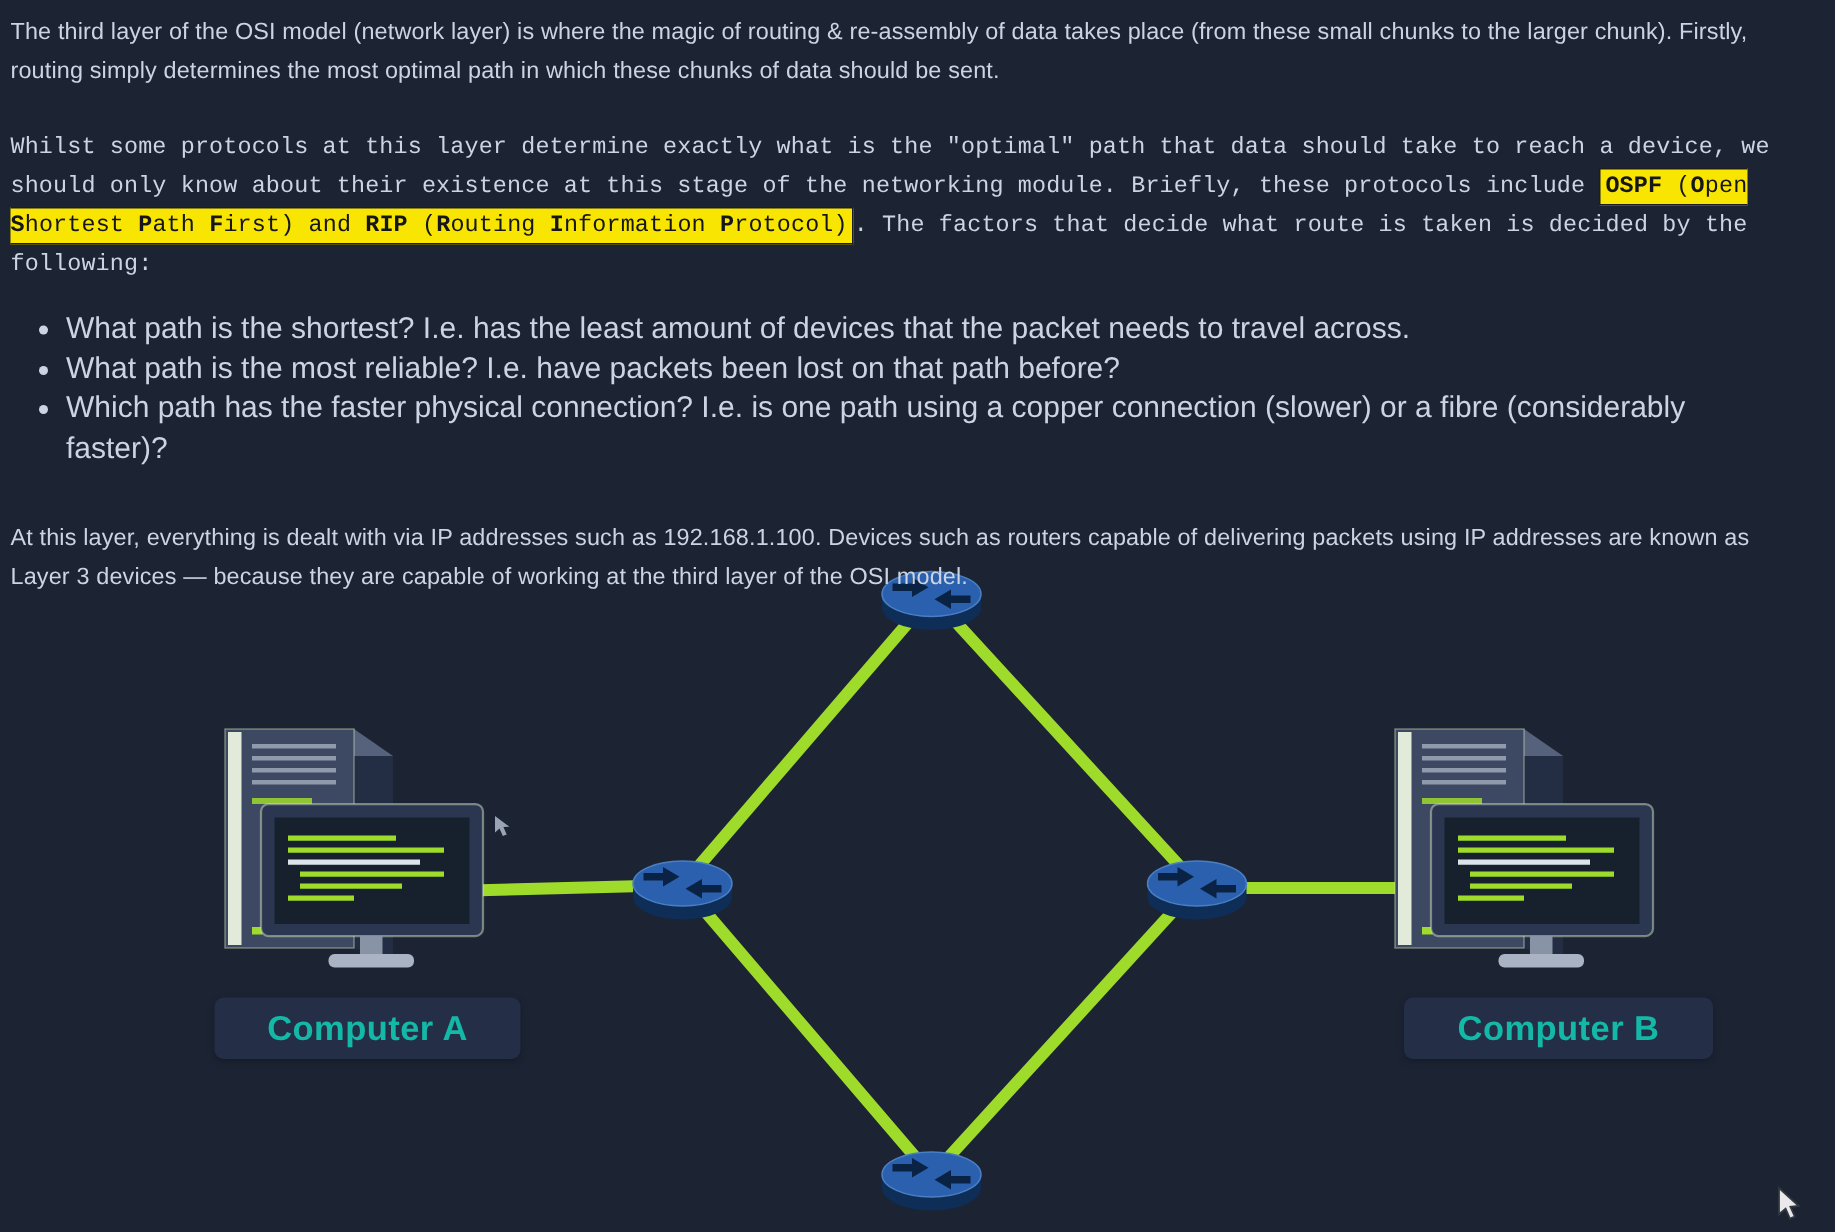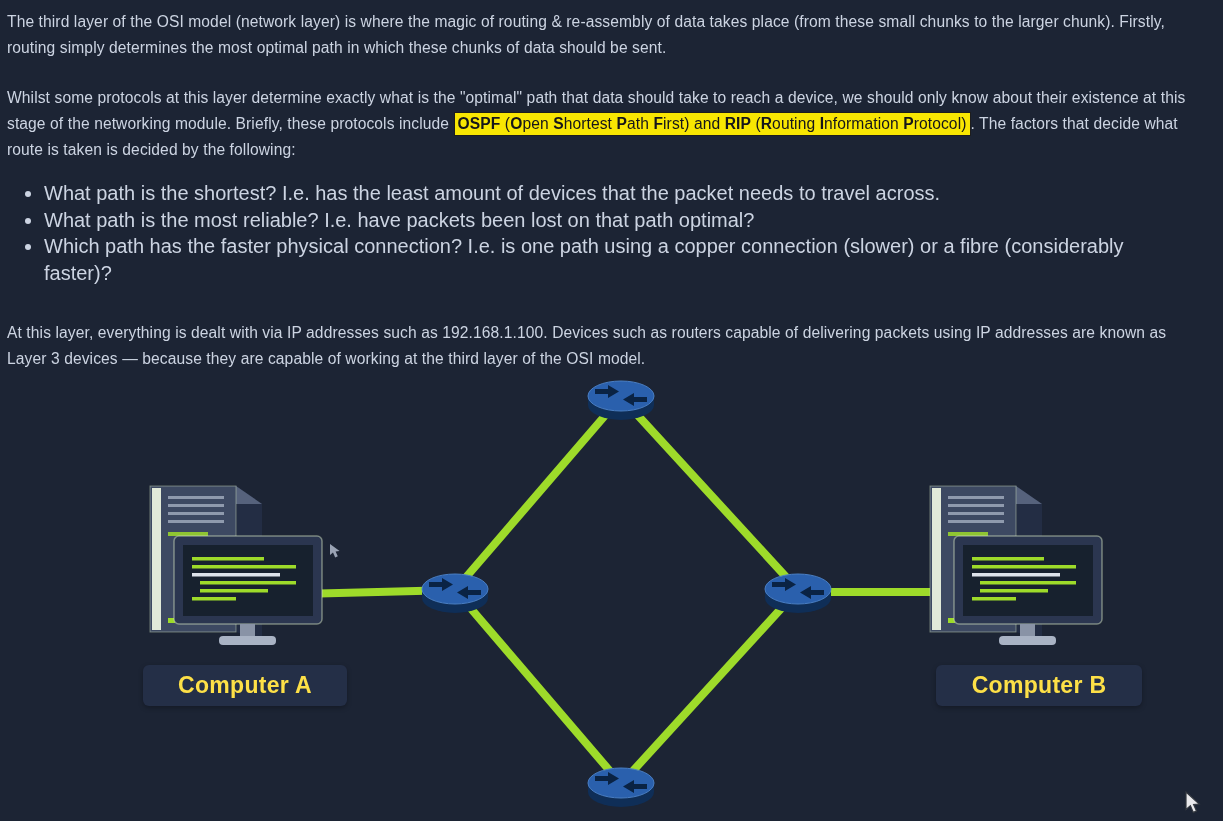--- a/index.html
+++ b/index.html
@@ -8,38 +8,38 @@
     width: 1223px; height: 821px;
     background: #1c2434;
     color: #ccd4e2;
     font-family: "Liberation Sans", sans-serif;
     position: relative;
     overflow: hidden;
   }
   .text-wrap { position: relative; z-index: 2; padding: 9px 28px 0 7px; }
   .p { font-size: 15.6px; line-height: 26px; margin: 0; letter-spacing: 0.1px; }
   .p1 { margin-bottom: 24px; }
-  .p2 { margin-bottom: 0; }
+  .p2 { margin-bottom: 0; font-family: Liberation Mono, monospace; }
   mark.hl {
     background: #f8e602; color: #15151a;
     padding: 2px 3px 3px 3px;
     border: 1px solid #1d1d1d;
     font-weight: 400;
   }
   mark.hl .b { font-weight: 700; }
   ul.factors { margin: 17px 0 0 0; padding: 0 0 0 37px; }
   ul.factors li { line-height: 26.5px; font-size: 20px; }
   .p3 { margin-top: 34px; }
   .diagram-svg { position: absolute; left: 0; top: 0; z-index: 1; }
   .link { stroke: #9edb2a; stroke-width: 8; stroke-linecap: round; }
   .node-label {
     position: absolute; z-index: 3;
     background: #242f47;
     border-radius: 6px;
-    color: #fde047;
+    color: #14b8a6;
     font-weight: 700;
     font-size: 23px;
     display: flex; align-items: center; justify-content: center;
     box-shadow: 0 2px 5px rgba(0,0,0,0.28);
     letter-spacing: 0.3px;
   }
   .label-a { left: 143px; top: 665px; width: 204px; height: 41px; }
   .label-b { left: 936px; top: 665px; width: 206px; height: 41px; }
 </style>
 </head>
@@ -47,21 +47,21 @@
 
 <div class="text-wrap">
   <p class="p p1">
     <span>The third layer of the OSI model (network layer) is where the magic of routing &amp; re-assembly of data takes place (from these small chunks to the larger chunk). Firstly, routing simply determines the most optimal path in which these chunks of data should be sent.</span>
   </p>
   <p class="p p2">
     <span>Whilst some protocols at this layer determine exactly what is the "optimal" path that data should take to reach a device, we should only know about their existence at this stage of the networking module. Briefly, these protocols include </span><mark class="hl"><span class="b">OSPF</span><span> (</span><span class="b">O</span><span>pen </span><span class="b">S</span><span>hortest </span><span class="b">P</span><span>ath </span><span class="b">F</span><span>irst) and </span><span class="b">RIP</span><span> (</span><span class="b">R</span><span>outing </span><span class="b">I</span><span>nformation </span><span class="b">P</span><span>rotocol)</span></mark><span>. The factors that decide what route is taken is decided by the following:</span>
   </p>
   <ul class="factors">
     <li>What path is the shortest? I.e. has the least amount of devices that the packet needs to travel across.</li>
-    <li>What path is the most reliable? I.e. have packets been lost on that path optimal?</li>
+    <li>What path is the most reliable? I.e. have packets been lost on that path before?</li>
     <li>Which path has the faster physical connection? I.e. is one path using a copper connection (slower) or a fibre (considerably faster)?</li>
   </ul>
   <p class="p p3">
     <span>At this layer, everything is dealt with via IP addresses such as 192.168.1.100. Devices such as routers capable of delivering packets using IP addresses are known as Layer 3 devices — because they are capable of working at the third layer of the OSI model.</span>
   </p>
 </div>
 
 <svg class="diagram-svg" width="1223" height="821" viewBox="0 0 1223 821" aria-hidden="true">
   <defs>
     <g id="router">

